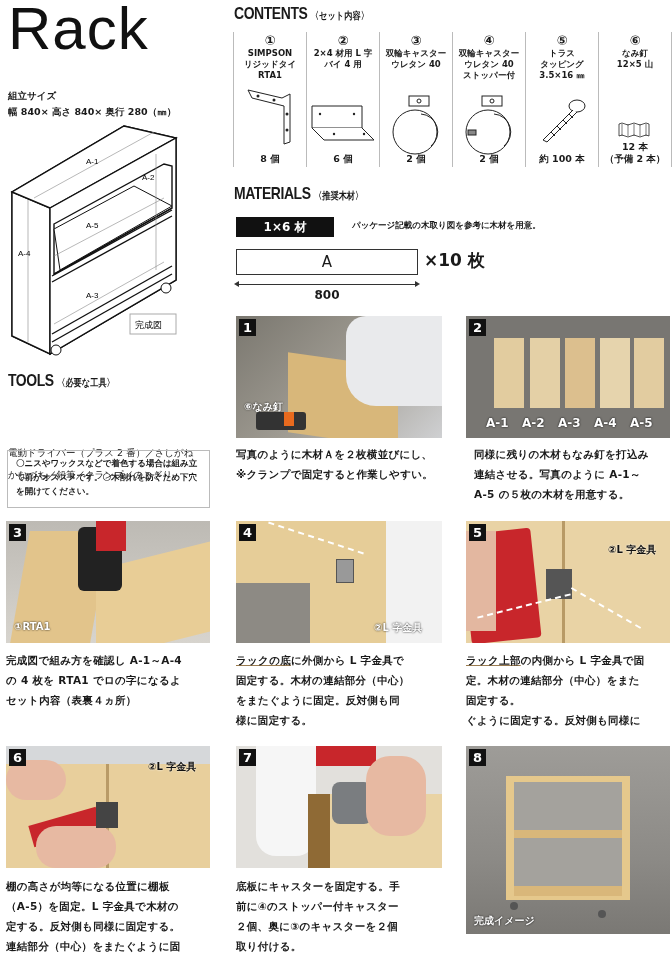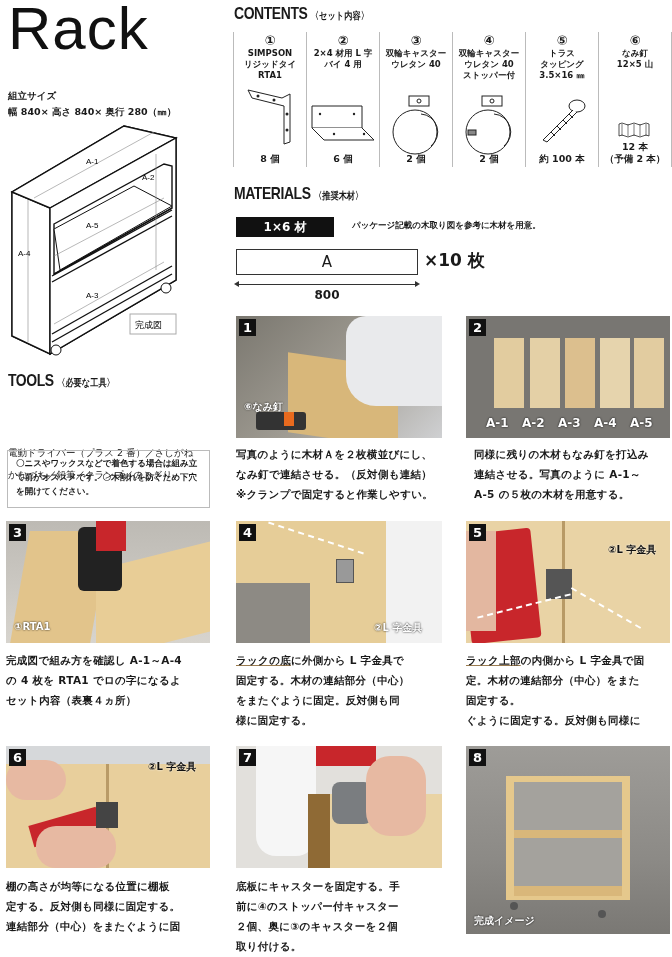--- a/index.html
+++ b/index.html
@@ -185,21 +185,20 @@
 <div class="photo" style="left:236px;top:316px;width:206px;height:122px;background:linear-gradient(135deg,#7a776f 0%,#a29e95 55%,#cfd0d2 100%)">
   <div style="position:absolute;left:52px;top:44px;width:110px;height:80px;background:#d8b77a;transform:skewY(8deg)"></div>
   <div style="position:absolute;left:110px;top:0;width:96px;height:90px;background:#e9eaec;border-radius:20px 0 0 30px"></div>
   <div style="position:absolute;left:20px;top:96px;width:50px;height:18px;background:#333;border-radius:3px"></div>
   <div style="position:absolute;left:48px;top:96px;width:10px;height:14px;background:#e86a1e"></div>
   <div class="badge">1</div>
   <div class="photo-label" style="left:8px;top:84px">⑥なみ釘</div>
 </div>
 <div class="caption" style="left:236px;top:444px;width:210px">
   <div>写真のように木材Ａを２枚横並びにし、</div>
-  <div>なみ釘で連結させる。（反対側も連結）</div>
   <div>※クランプで固定すると作業しやすい。</div>
 </div>
 
 <div class="photo" style="left:466px;top:316px;width:204px;height:122px;background:#787672">
   <div style="position:absolute;left:28px;top:22px;width:30px;height:70px;background:#e2cc9f"></div>
   <div style="position:absolute;left:64px;top:22px;width:30px;height:70px;background:#e4d0a6"></div>
   <div style="position:absolute;left:99px;top:22px;width:30px;height:70px;background:#dcbf8e"></div>
   <div style="position:absolute;left:134px;top:22px;width:30px;height:70px;background:#e6d4ad"></div>
   <div style="position:absolute;left:168px;top:22px;width:30px;height:70px;background:#e2cca0"></div>
   <div class="badge">2</div>
@@ -267,20 +266,21 @@
   <div style="position:absolute;left:100px;top:18px;width:3px;height:104px;background:#b99b67"></div>
   <div style="position:absolute;left:0;top:14px;width:60px;height:40px;background:#e7b9a2;border-radius:20px"></div>
   <div style="position:absolute;left:24px;top:70px;width:70px;height:22px;background:#c8262b;transform:rotate(-16deg)"></div>
   <div style="position:absolute;left:30px;top:80px;width:80px;height:42px;background:#e7b9a2;border-radius:20px"></div>
   <div style="position:absolute;left:90px;top:56px;width:22px;height:26px;background:#444"></div>
   <div class="badge">6</div>
   <div class="photo-label dark" style="left:142px;top:14px">②L 字金具</div>
 </div>
 <div class="caption" style="left:6px;top:876px;width:210px">
   <div>棚の高さが均等になる位置に棚板</div>
+  <div>（A-5）を固定。L 字金具で木材の</div>
   <div>定する。反対側も同様に固定する。</div>
   <div>連結部分（中心）をまたぐように固</div>
 </div>
 
 <div class="photo" style="left:236px;top:746px;width:206px;height:122px;background:#e2e0dc">
   <div style="position:absolute;left:20px;top:0;width:60px;height:110px;background:#f6f6f6;border-radius:0 0 20px 20px"></div>
   <div style="position:absolute;left:72px;top:48px;width:134px;height:74px;background:#e9d3a4"></div>
   <div style="position:absolute;left:72px;top:48px;width:22px;height:74px;background:#8f6a35"></div>
   <div style="position:absolute;left:80px;top:0;width:60px;height:20px;background:#c8262b"></div>
   <div style="position:absolute;left:96px;top:36px;width:40px;height:42px;background:#7a7d80;border-radius:8px"></div>

